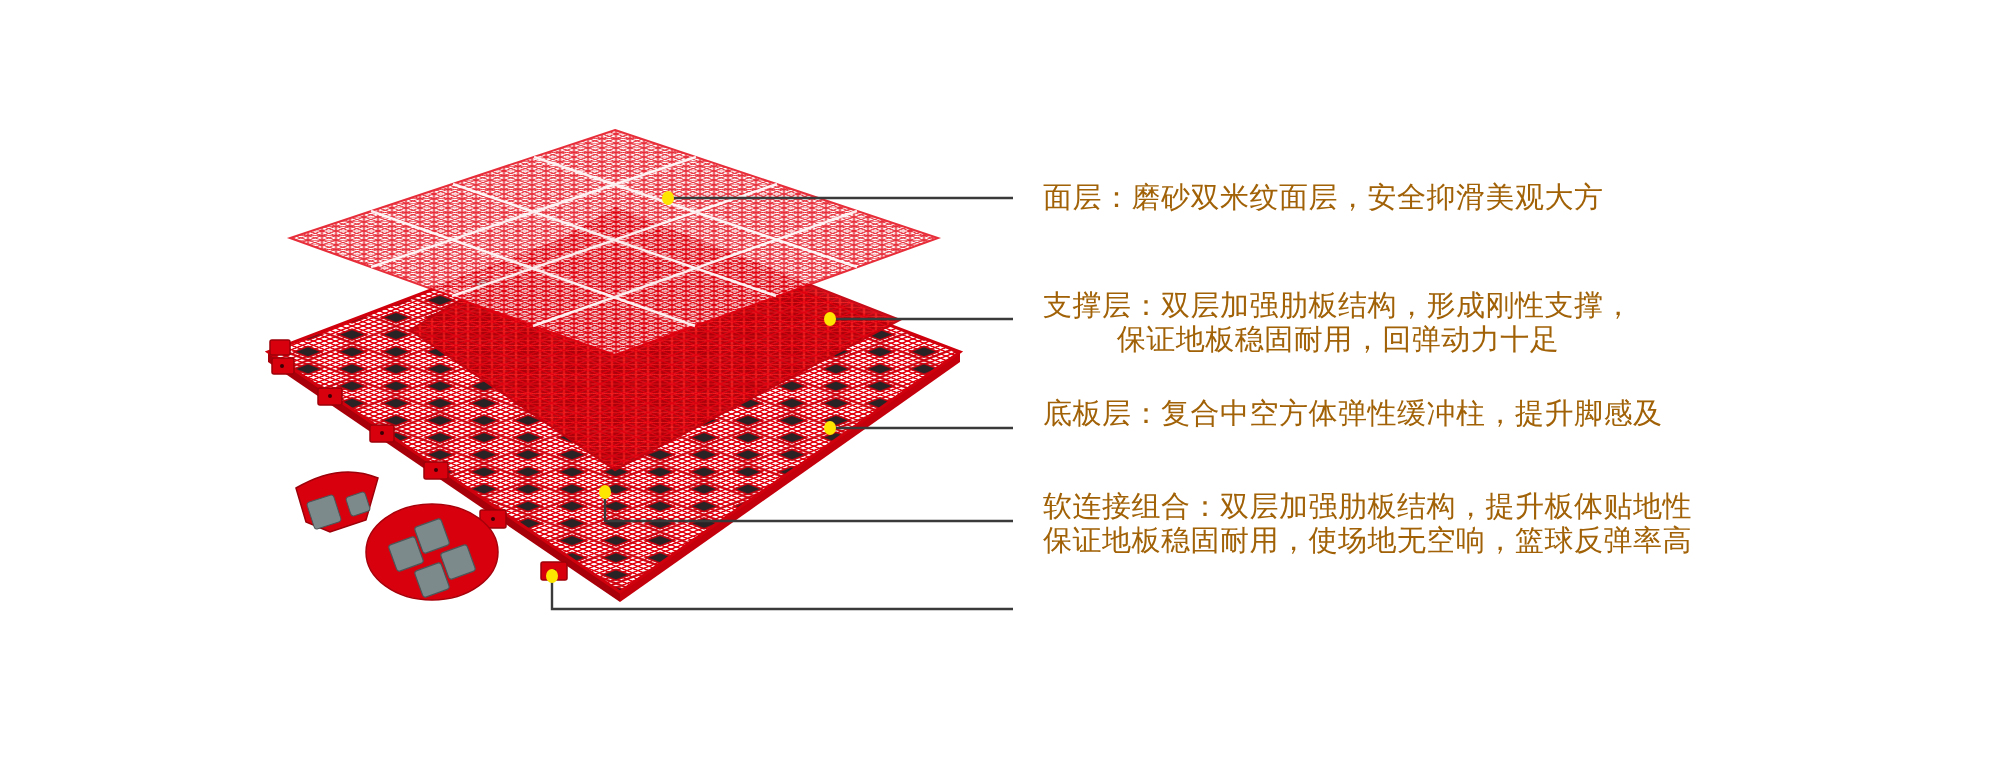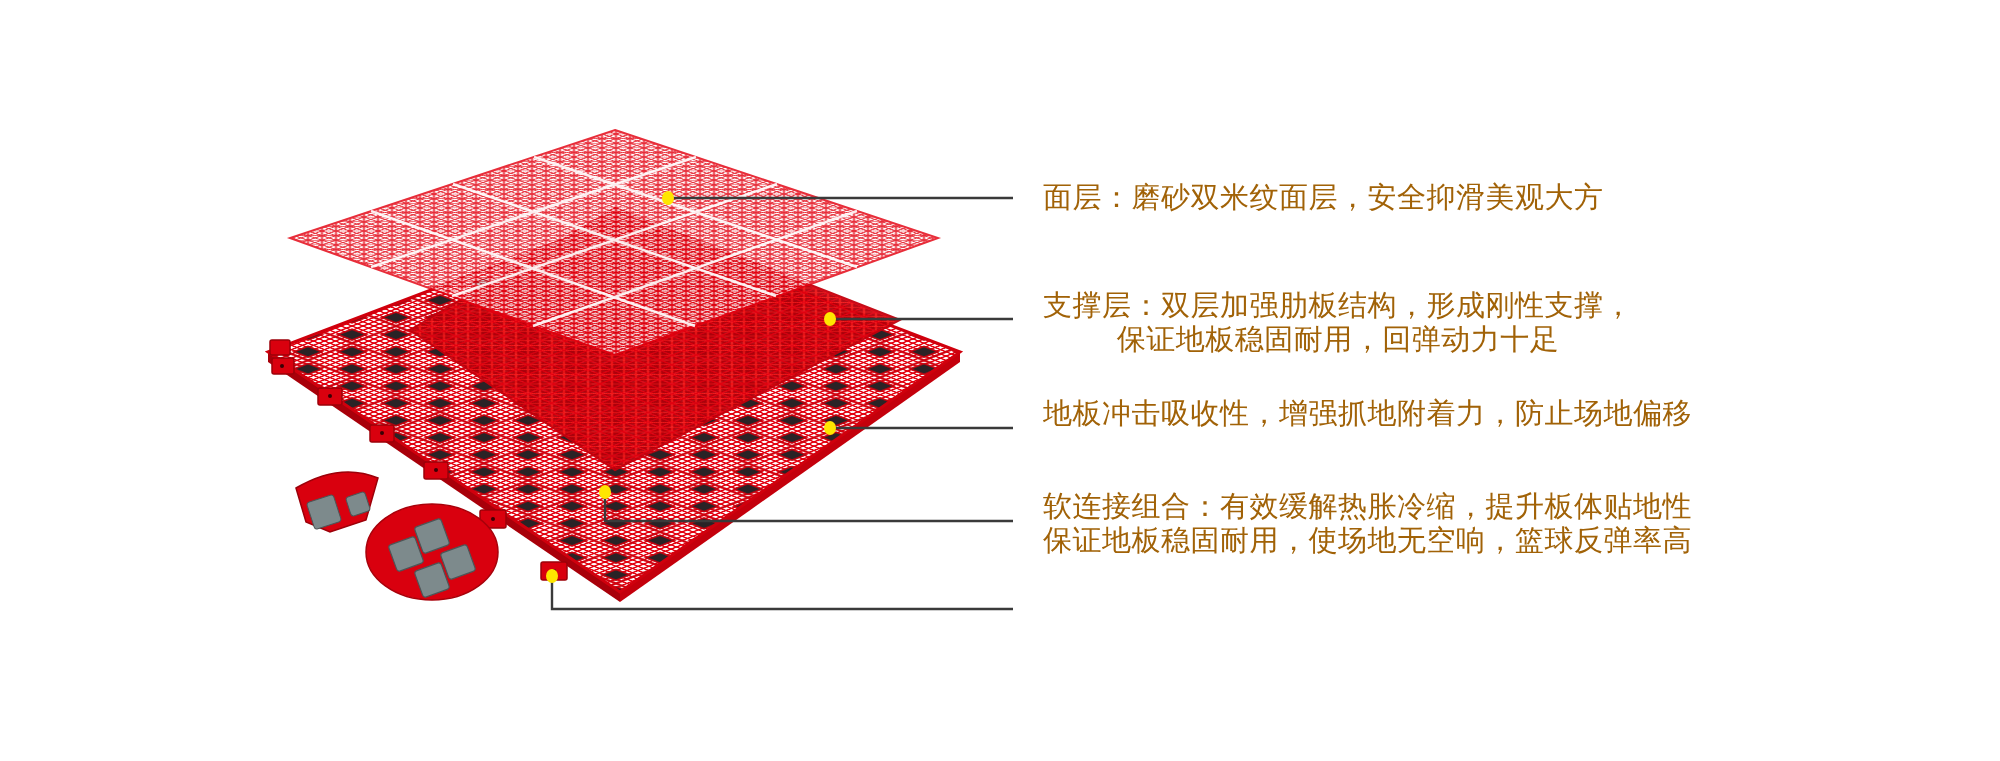--- a/index.html
+++ b/index.html
@@ -115,20 +115,20 @@
 </svg>
 
 <div class="label" style="top:180px;">
   <span class="line">面层：磨砂双米纹面层，安全抑滑美观大方</span>
 </div>
 <div class="label" style="top:288px;text-align:center;">
   <span class="line">支撑层：双层加强肋板结构，形成刚性支撑，</span>
   <span class="line">保证地板稳固耐用，回弹动力十足</span>
 </div>
 <div class="label" style="top:396px;">
-  <span class="line">地板冲击吸收性，增强抓地附着力，防止场地偏移</span>
+  <span class="line">底板层：复合中空方体弹性缓冲柱，提升脚感及</span>
 </div>
 <div class="label" style="top:489px;">
-  <span class="line">软连接组合：有效缓解热胀冷缩，提升板体贴地性</span>
+  <span class="line">软连接组合：双层加强肋板结构，提升板体贴地性</span>
   <span class="line">保证地板稳固耐用，使场地无空响，篮球反弹率高</span>
 </div>
 <div class="label" style="top:577px;">
 </div>
 
 </body></html>

